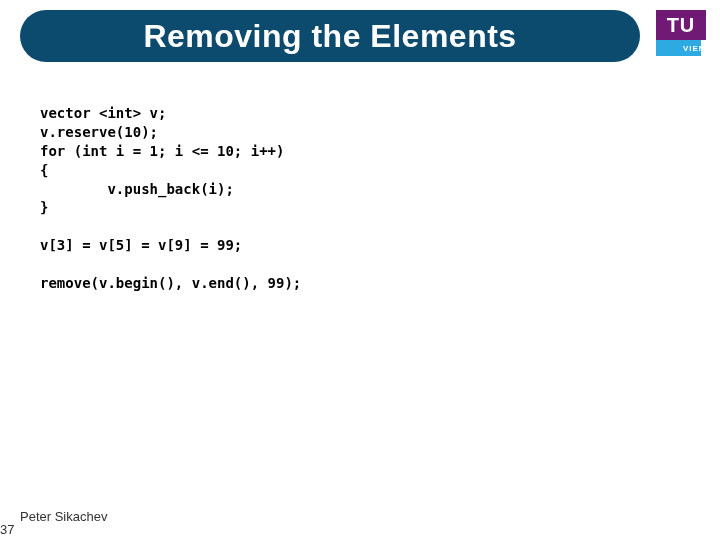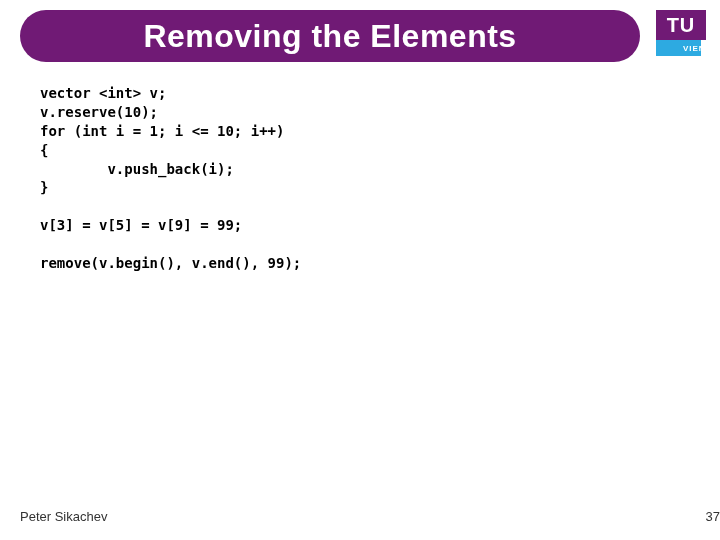--- a/index.html
+++ b/index.html
@@ -2,21 +2,21 @@
 <html><head>
 <meta charset="utf-8">
 <style>
   * { margin: 0; padding: 0; box-sizing: border-box; }
   html, body { width: 720px; height: 540px; font-family: Arial, Helvetica, sans-serif; background: #fff; overflow: hidden; }
   .slide { position: relative; width: 720px; height: 540px; }
   .title-bar {
     position: absolute;
     top: 10px; left: 20px;
     width: 620px; height: 52px;
-    background: #701a75;
+    background: #0c4a6e;
     border-radius: 26px;
     display: flex; align-items: center; justify-content: center;
   }
   .title-bar h1 { color: #fff; font-size: 32px; font-weight: bold; letter-spacing: 0.5px; }
   .logo {
     position: absolute; top: 10px; right: 14px;
     width: 50px; height: 50px;
     display: flex; flex-direction: column;
   }
   .logo-top {
@@ -26,33 +26,33 @@
     letter-spacing: 1px;
   }
   .logo-bot {
     width: 32px; height: 16px; background: #2daae1;
     color: #fff; font-size: 8px; font-weight: bold;
     display: flex; align-items: center; justify-content: center;
     letter-spacing: 1px;
     padding-left: 45px;
   }
   .code {
-    position: absolute; top: 84px; left: 40px;
+    position: absolute; top: 104px; left: 40px;
     font-family: "Lucida Console", Consolas, monospace;
     font-size: 14px; font-weight: bold;
     color: #000; line-height: 1.35;
     white-space: pre;
   }
   .author {
     position: absolute; left: 20px; bottom: 16px;
     font-size: 13px; color: #333;
   }
   .pagenum {
-    position: absolute; bottom: 16px; left: 0; width: 720px;
-    text-align: right; font-size: 13px; color: #333;
+    position: absolute; bottom: 3px; left: 0; width: 720px;
+    text-align: left; font-size: 13px; color: #333;
   }
   .inst-logo {
     position: absolute; right: 16px; bottom: 10px;
     width: 40px; height: 40px;
   }
   .splat {
     position: absolute; inset: 0;
   }
   .splat circle.main { fill: #a6267e; }
   .splat circle.dot  { fill: #a6267e; }

